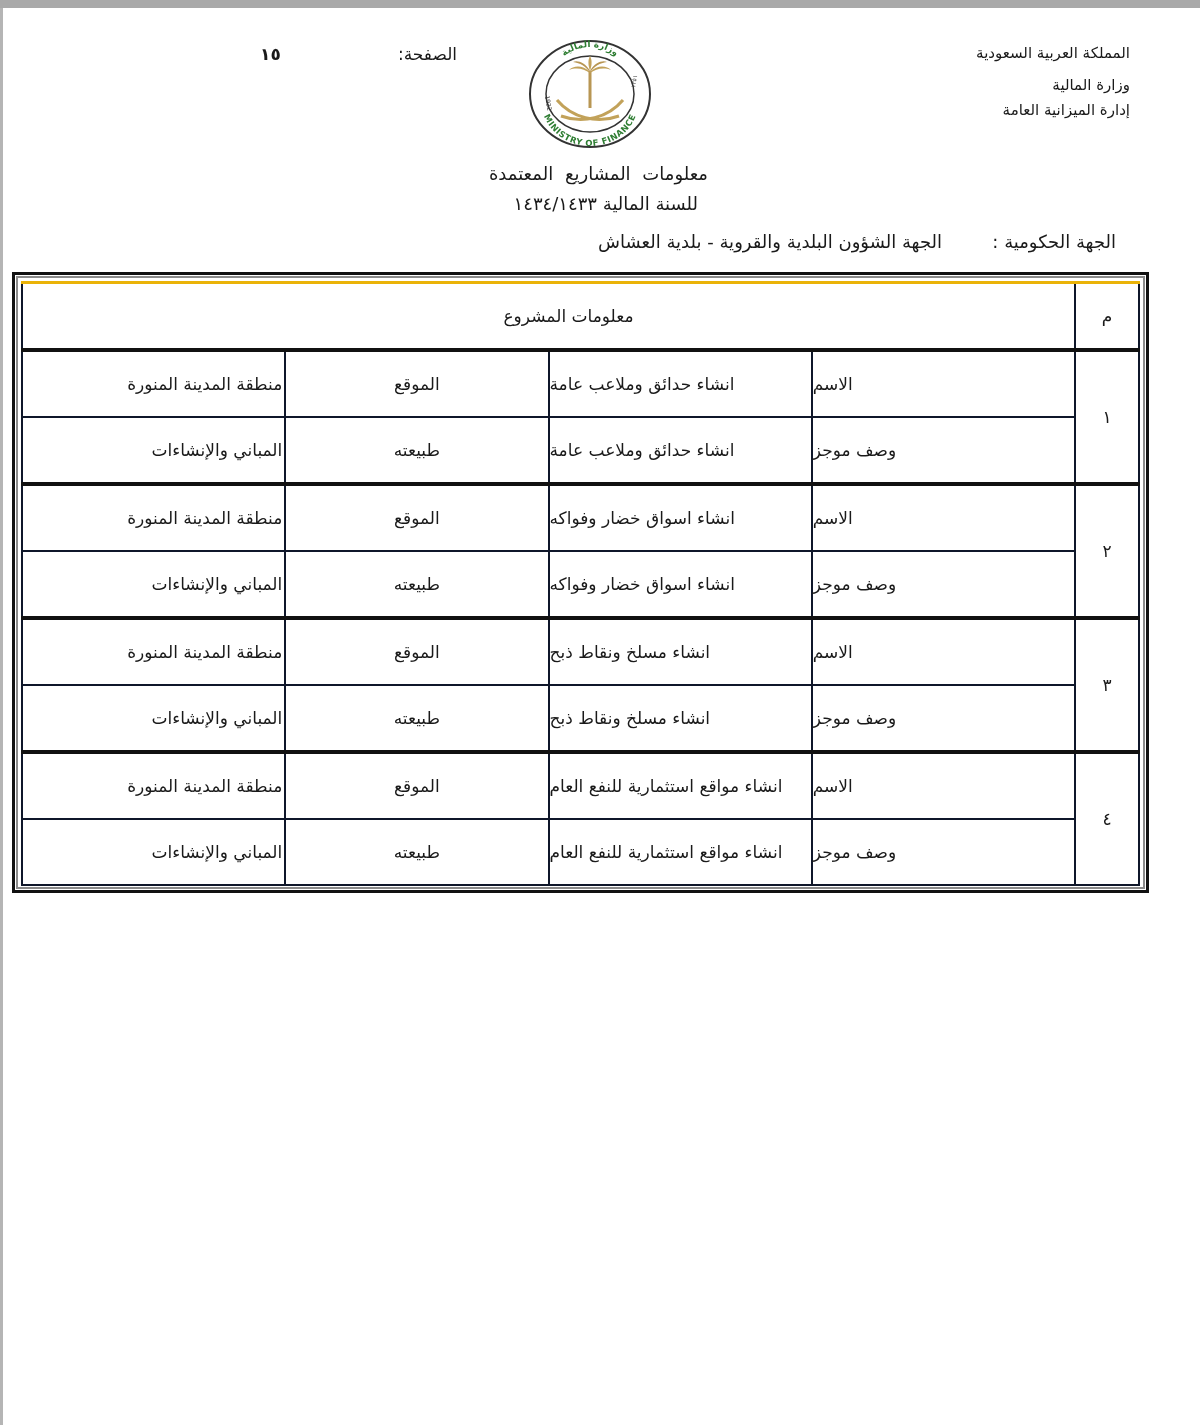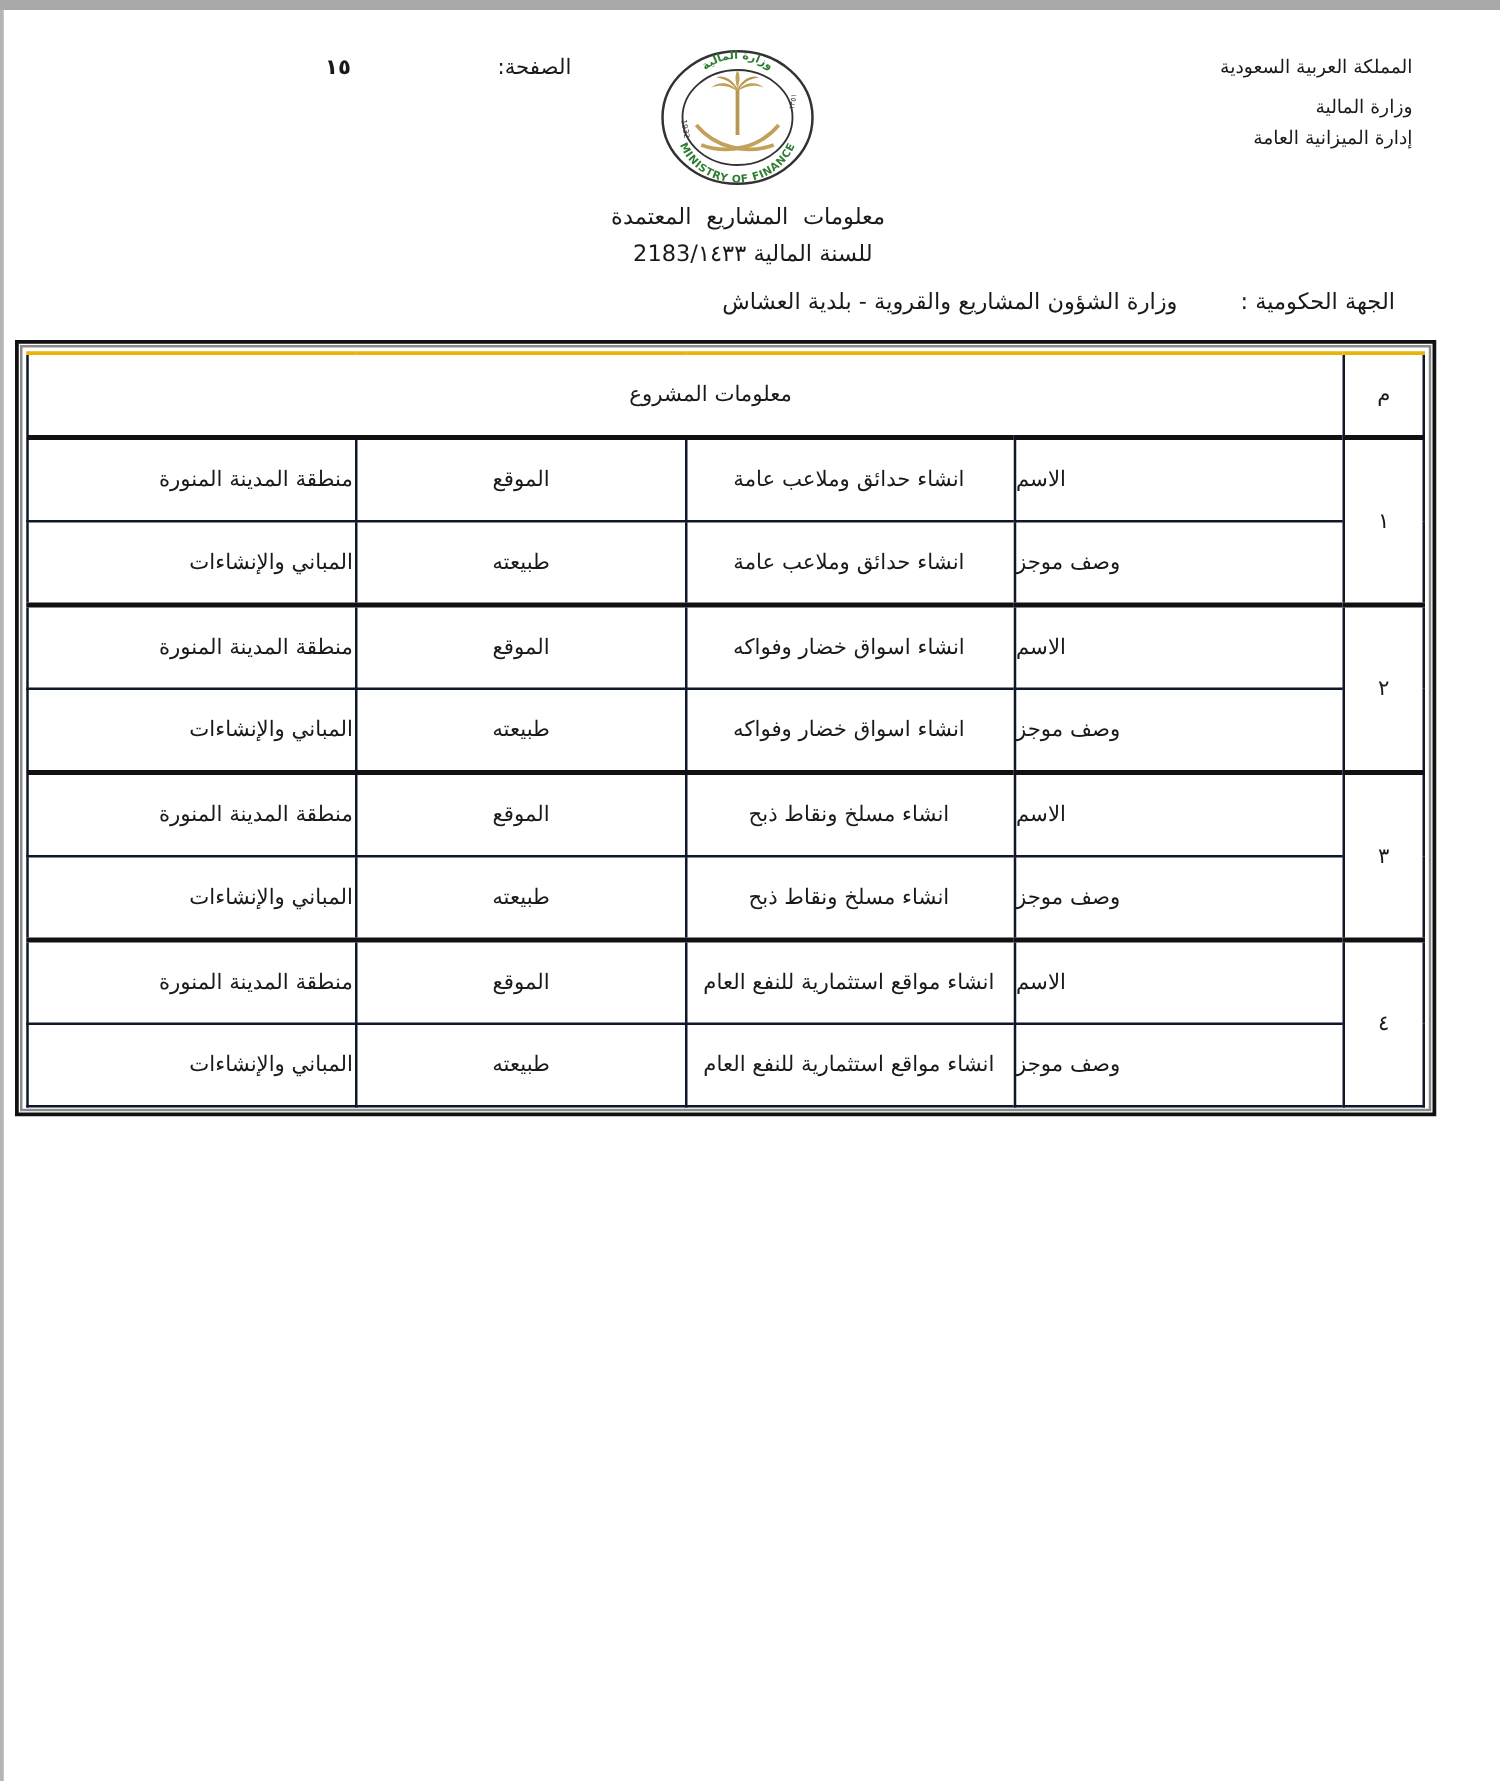--- a/index.html
+++ b/index.html
@@ -40,21 +40,21 @@
     border-collapse: collapse; direction: rtl; table-layout: fixed;
     font-family: "DejaVu Sans", sans-serif; font-size: 17px;
   }
   table.proj td {
     border: 2px solid #0f172a; padding: 0; vertical-align: middle; height: 64px;
   }
   table.proj tr.head td { height: 64px; border-top: 3px solid #eab308; }
   table.proj tr.block-start td { border-top: 4px solid #111; }
   .c-num { width: 62px; text-align: center; }
   .c-lbl { width: 105px; text-align: left; }
-  .c-val { width: 509px; text-align: center; padding-right: 2px !important; }
+  .c-val { width: 509px; text-align: left; padding-right: 2px !important; }
   .c-lbl2 { width: 86px; text-align: center; }
   .c-val2 { padding-right: 2px !important; margin-left: 15px; }
   .head-title { text-align: center; padding-left: 40px !important; }
   .num-cell { vertical-align: middle; }
 </style>
 </head>
 <body>
 
 <div class="top-strip"></div>
 <div class="left-edge"></div>
@@ -87,23 +87,23 @@
     <path d="M63 33 C68 24 76 22 80 24 C73 25 67 28 63 35 Z" fill="#b89653"></path>
     <path d="M63 33 C60 24 62 20 63 18 C64 20 66 24 63 33 Z" fill="#c2a25a"></path>
   </g>
   <g>
     <path d="M30 62 C45 80 70 86 92 78" fill="none" stroke="#c2a25a" stroke-width="3"></path>
     <path d="M96 62 C81 80 56 86 34 78" fill="none" stroke="#c2a25a" stroke-width="3"></path>
   </g>
 </svg>
 
 <div class="txt" id="title-line1">معلومات المشاريع المعتمدة</div>
-<div class="txt" id="title-line2">للسنة المالية 2183/١٤٣٣</div>
+<div class="txt" id="title-line2">للسنة المالية ١٤٣٤/١٤٣٣</div>
 <div class="txt" id="entity-label">الجهة الحكومية :</div>
-<div class="txt" id="entity-value">وزارة الشؤون المشاريع والقروية - بلدية العشاش</div>
+<div class="txt" id="entity-value">الجهة الشؤون البلدية والقروية - بلدية العشاش</div>
 
 <div class="table-frame">
   <table class="proj">
     <tbody>
         <tr class="head">
       <td class="c-num">م</td>
       <td colspan="4" class="head-title">معلومات المشروع</td>
     </tr>
 
     <tr class="block-start">

